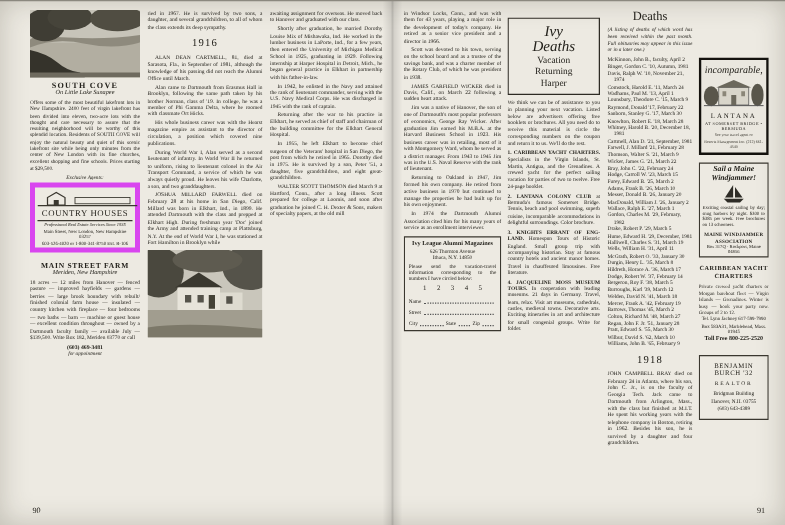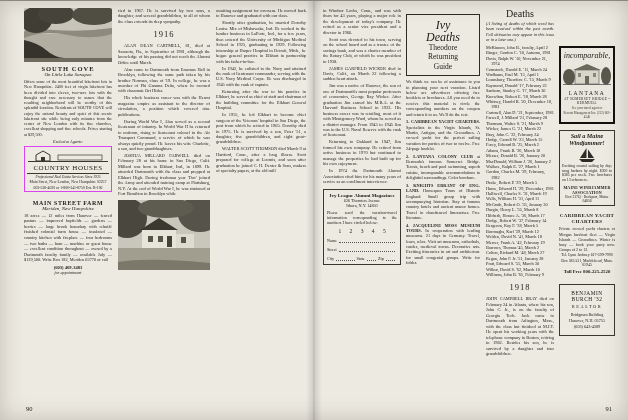--- a/index.html
+++ b/index.html
@@ -32,21 +32,21 @@
   #lcol2 .para:first-child,#rcolA .para:first-child{text-indent:0;}
   .cont{text-indent:0;margin-bottom:2px;}
   .year-head{font-size:8.5px;text-align:center;letter-spacing:1px;margin:5px 0 4px;}
 
   
   .photo{display:block;width:100%;}
   .ad-title{font-size:6.5px;letter-spacing:1px;text-align:center;margin-top:3px;font-weight:bold;}
   .ad-sub{font-size:5px;font-style:italic;text-align:center;margin-bottom:2px;}
   .ad-body{font-size:4.2px;line-height:1.25;text-align:justify;}
   .ad-agent{font-size:4.2px;font-style:italic;text-align:center;margin:2px 0;}
-  .ch-box{border:1px solid #d946ef;padding:2px 2px 1px;margin-top:1px;}
+  .ch-box{border:4px solid #d946ef;padding:2px 2px 1px;margin-top:1px;}
   .ch-title{font-size:7px;letter-spacing:.5px;text-align:center;margin-top:1px;}
   .ch-tag{font-size:3.6px;font-style:italic;text-align:center;border-top:1px solid #3a372f;margin-top:1px;padding-top:1px;}
   .ch-addr,.ch-phone{font-size:3.8px;text-align:center;margin-top:1.5px;}
   .msf{margin-top:8px;}
   .msf-title{font-size:6px;font-weight:bold;letter-spacing:.6px;text-align:center;}
   .msf-sub{font-size:5px;font-style:italic;text-align:center;margin-bottom:2px;}
   .msf-body{font-size:4.3px;line-height:1.3;text-align:justify;}
   .msf-phone{font-size:4.6px;text-align:center;margin-top:2px;font-weight:bold;}
   .msf-note{font-size:4.2px;text-align:center;font-style:italic;}
 
@@ -218,23 +218,23 @@
         <span>Zip</span>
           <span class="rule short"></span>
       </div>
     </div>
   </div>
 
   <div class="col" id="rcolB">
     <div class="ivy-box">
       <div class="ivy-script">Ivy</div>
       <div class="ivy-script">Deaths</div>
-      <div class="ivy-word">Theodore</div>
+      <div class="ivy-word">Vacation</div>
       <div class="ivy-word">Returning</div>
-      <div class="ivy-word">Guide</div>
+      <div class="ivy-word">Harper</div>
     </div>
     <div class="body-text ivy-intro">We think we can be of assistance to you in planning your next vacation. Listed below are advertisers offering free booklets or brochures. All you need do to receive this material is circle the corresponding numbers on the coupon and return it to us. We'll do the rest.</div>
     <div class="listing">
       <span class="lead">1. CARIBBEAN YACHT CHARTERS.</span>
       <span>Specialists in the Virgin Islands, St. Martin, Antigua, and the Grenadines. A crewed yacht for the perfect sailing vacation for parties of two to twelve. Free 24-page booklet.</span>
     </div>
     <div class="listing">
       <span class="lead">2. LANTANA COLONY CLUB</span>
       <span>at Bermuda's famous Somerset Bridge. Tennis, beach and pool swimming, superb cuisine, incomparable accommodations in delightful surroundings. Color brochure.</span>
     </div>

